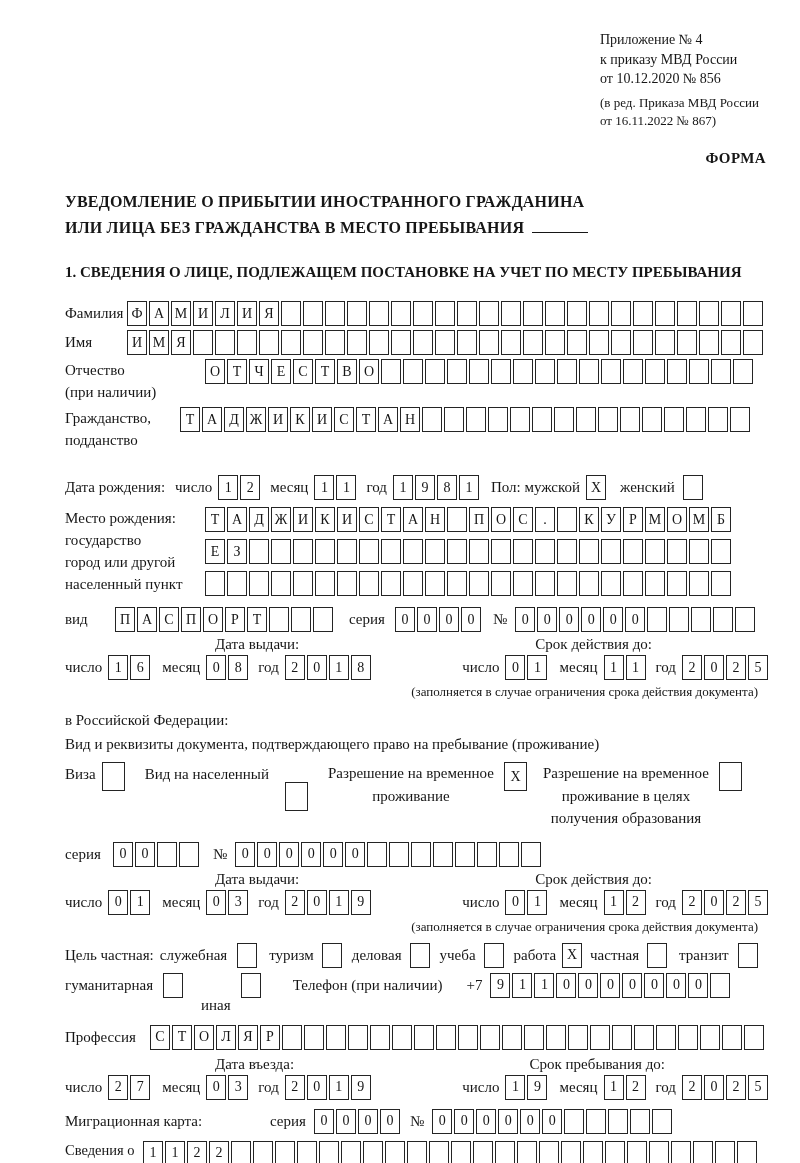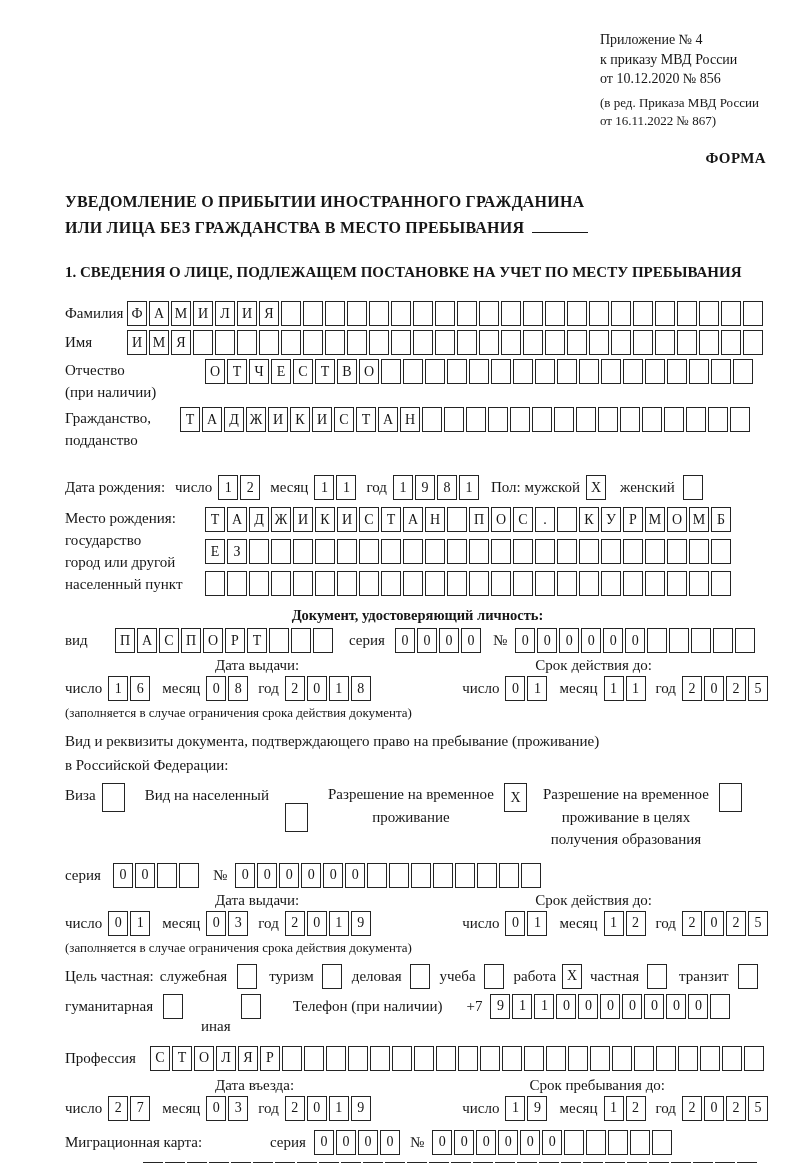--- a/index.html
+++ b/index.html
@@ -56,21 +56,21 @@
   .ml18 { margin-left: 18px; } .ml24 { margin-left: 24px; }
   .ml30 { margin-left: 30px; } .ml45 { margin-left: 45px; }
   .ml55 { }
   .mr6  { margin-right: 6px; } .mr8 { margin-right: 8px; } .mr10 { margin-right: 10px; }
 
   .bp-rows .cells { margin-bottom: 7px; }
 
   .center-heading { text-align: center; font-weight: bold; font-size: 14.5px; margin: 2px 0 4px 0; }
 
   .date-headings { display: flex; font-size: 15px; margin-top: 4px; margin-bottom: 2px; }
-  .note { font-size: 13px; margin: 1px 4px 8px 0; }
+  .note { text-align: right; font-size: 13px; margin: 1px 12px 8px 0; }
 
   .intro { font-size: 15px; line-height: 1.6; }
 
   .opt-ml { text-align: center; font-size: 15px; line-height: 1.5; }
 
   .rep-label { font-size: 14.5px; line-height: 19px; }
 
   .auto-right { margin-left: auto; display: inline-flex; }
 </style>
 </head>
@@ -350,21 +350,20 @@
             <span class="cell"></span>
             <span class="cell"></span>
             <span class="cell"></span>
             <span class="cell"></span>
             <span class="cell"></span>
             <span class="cell"></span>
           </div>
       </div>
     </div>
 
-    <div class="center-heading">Документ, удостоверяющий личность:</div>
 
     <div class="row">
       <span class="lbl w50">вид</span>
       <span class="cells">
           <span class="cell">П</span>
           <span class="cell">А</span>
           <span class="cell">С</span>
           <span class="cell">П</span>
           <span class="cell">О</span>
           <span class="cell">Р</span>
@@ -435,22 +434,22 @@
             <span class="cell">2</span>
             <span class="cell">0</span>
             <span class="cell">2</span>
             <span class="cell">5</span>
           </span>
       </span>
     </div>
 
     <div class="note">(заполняется в случае ограничения срока действия документа)</div>
 
+    <div class="intro">в Российской Федерации:</div>
     <div class="intro">Вид и реквизиты документа, подтверждающего право на пребывание (проживание)</div>
-    <div class="intro">в Российской Федерации:</div>
 
     <div class="row" style="margin-top:6px">
       <span class="lbl">Виза</span>
       <span class="cells cb ml6">
           <span class="cell"></span>
         </span>
       <span class="lbl ml18">Вид на населенный</span>
       <span class="cells cb ml16">
           <span class="cell"></span>
         </span>

